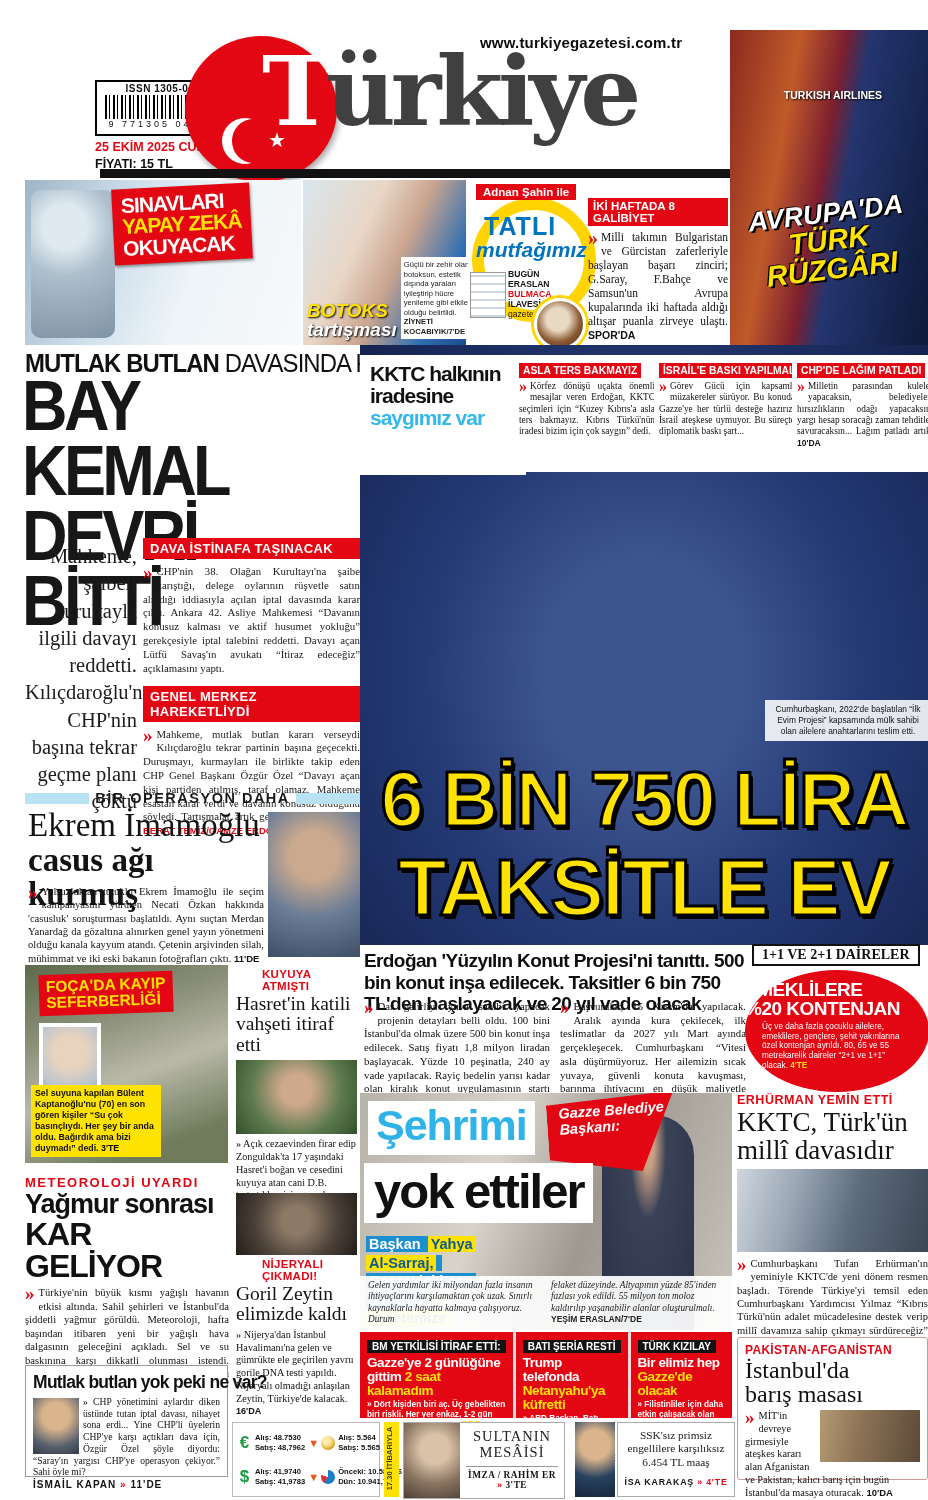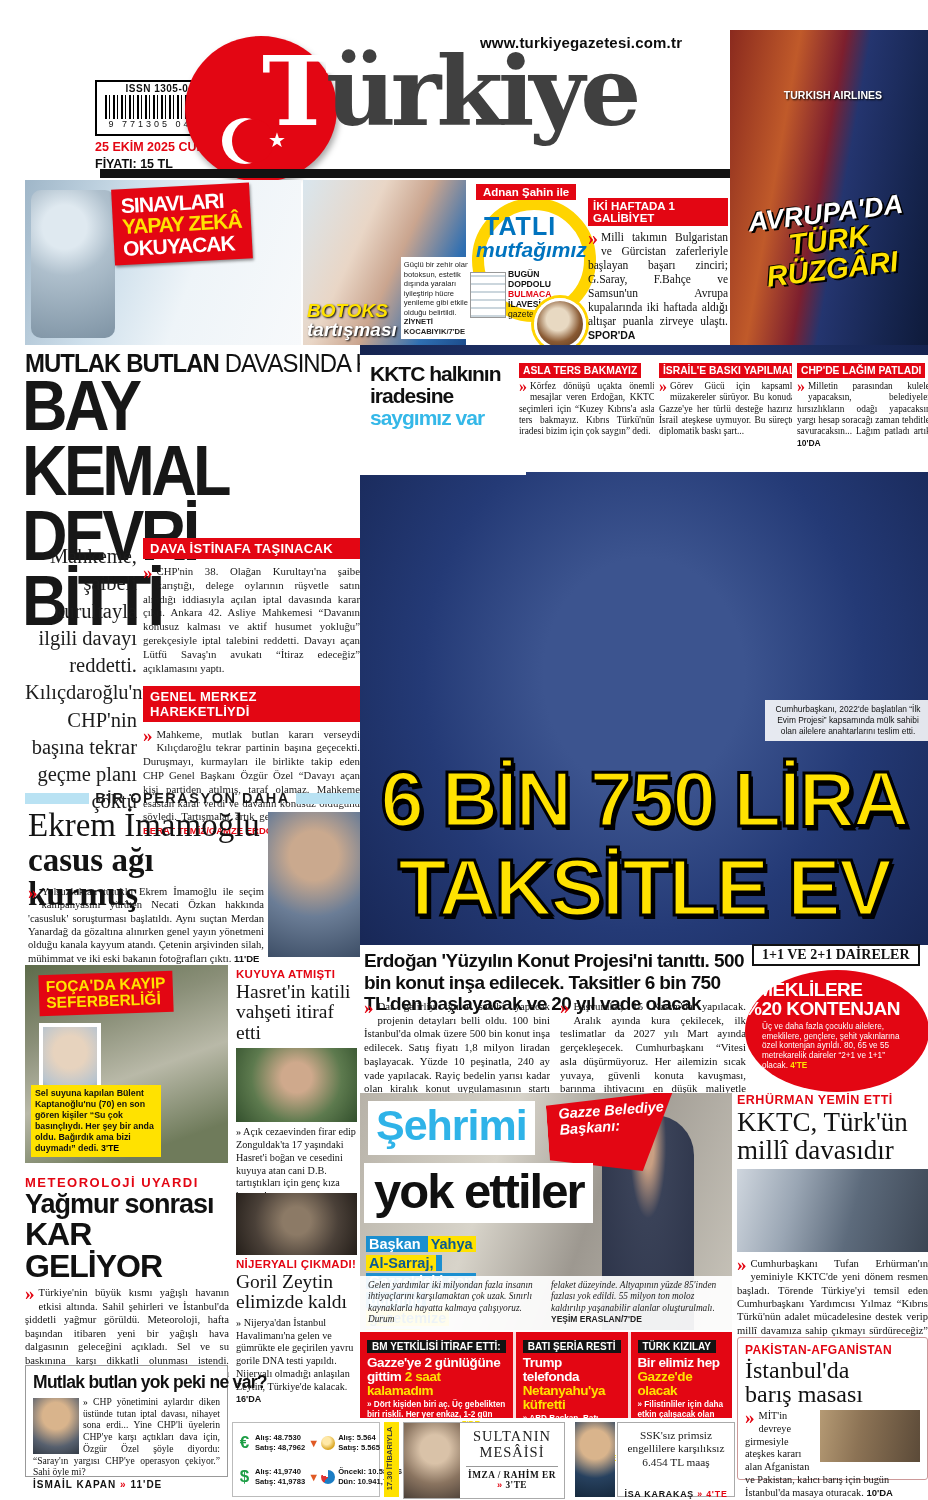--- a/index.html
+++ b/index.html
@@ -109,21 +109,21 @@
   .meteo .pg{font-family:"Liberation Sans",sans-serif;font-weight:900;font-size:9.5px;}
   
   .mutlak{left:25px;top:1365px;width:203px;height:112px;border:1px solid #999;padding:6px 7px;box-sizing:border-box;background:#fff;}
   .mutlak .h{font-weight:900;font-size:17.5px;letter-spacing:-.7px;white-space:nowrap;}
   .mutlak .b{margin-top:3px;font-family:"Liberation Serif",serif;font-size:9.6px;line-height:1.22;text-align:justify;}
   .mutlak-port{float:left;width:46px;height:56px;margin:2px 4px 0 0;background:radial-gradient(circle at 50% 32%,#d9b48c 0 30%,#57606e 70%,#333b46 100%);}
   .mutlak .byline{text-align:left;font-weight:bold;font-size:10px;letter-spacing:1px;margin-top:1px;}
   .mutlak .gm{color:#e30613;font-weight:900;}
   
   .hasret{left:236px;top:968px;width:121px;}
-  .colk{color:#e30613;font-weight:bold;font-size:11.5px;letter-spacing:.3px;}
+  .colk{color:#e30613;font-weight:bold;font-size:11.5px;letter-spacing:.3px;margin-left:26px;}
   .colh{font-family:"Liberation Serif",serif;font-size:19.5px;line-height:1.05;color:#141414;margin-top:2px;}
   .colb{font-family:"Liberation Serif",serif;font-size:10.2px;line-height:1.25;margin-top:4px;text-align:left;}
   .colb .pg{font-family:"Liberation Sans",sans-serif;font-weight:900;font-size:9px;}
   .hasret-photo{width:121px;height:74px;margin-top:5px;background:radial-gradient(circle at 50% 40%,#cfa98c 0 20%,#5d7a4e 60%,#33502d 100%);}
   .goril-photo{left:236px;top:1193px;width:121px;height:62px;background:radial-gradient(circle at 50% 45%,#8c7a66 0 20%,#4a4038 60%,#241e19 100%);}
   .goril{left:236px;top:1258px;width:121px;}
   
   .gazze{left:360px;top:1093px;width:372px;height:237px;background:linear-gradient(110deg,#b7b2a8 0%,#d8d4ca 35%,#9d9890 60%,#c9c5bb 100%);overflow:hidden;}
   .gazze-man{position:absolute;right:38px;top:22px;width:92px;height:215px;background:radial-gradient(ellipse at 50% 14%,#caa083 0 9%,#3a4258 28%,#2b3247 100%);border-radius:40px 40px 0 0;}
   .gazze-flag{position:absolute;left:188px;top:2px;width:128px;height:78px;background:#e30613;clip-path:polygon(0 8%,100% 0,72% 100%,0 78%);transform:rotate(-4deg);color:#fff;font-weight:900;font-style:italic;font-size:14.5px;line-height:1.1;padding:8px 0 0 12px;box-sizing:border-box;}
@@ -169,21 +169,21 @@
   .itibar span{position:absolute;left:-26px;top:32px;transform:rotate(-90deg);font-size:7.6px;font-weight:900;color:#3a3a3a;white-space:nowrap;}
   .sultan{left:403px;top:1422px;width:160px;height:75px;border:1px solid #aaa;display:flex;background:#fff;}
   .sultan-photo{width:56px;height:100%;background:radial-gradient(circle at 55% 35%,#d9c2a8 0 25%,#8a7460 60%,#4c4038 100%);}
   .sultan-right{flex:1;text-align:center;padding-top:6px;}
   .sultan-t{font-family:"Liberation Serif",serif;font-size:14.5px;letter-spacing:1px;line-height:1.1;color:#222;}
   .sultan-by{border-top:1px solid #999;margin:5px 6px 0;padding-top:3px;font-family:"Liberation Serif",serif;font-weight:bold;font-size:9.3px;letter-spacing:.5px;}
   .sultan-by .gm{color:#e30613;font-family:"Liberation Sans",sans-serif;font-weight:900;}
   .ssk-photo{left:575px;top:1422px;width:40px;height:75px;background:radial-gradient(circle at 50% 30%,#d9b48c 0 26%,#27415f 60%,#16293d 100%);}
   .ssk{left:617px;top:1422px;width:118px;height:75px;border:1px solid #aaa;background:#fff;text-align:center;padding:6px 6px 0;box-sizing:border-box;}
   .ssk .t{font-family:"Liberation Serif",serif;font-size:11.3px;line-height:1.18;color:#1a1a1a;}
-  .ssk .by{margin-top:20px;font-weight:bold;font-size:8.8px;letter-spacing:.8px;}
+  .ssk .by{margin-top:8px;font-weight:bold;font-size:8.8px;letter-spacing:.8px;}
   .ssk .gm{color:#e30613;font-weight:900;}
   .ssk .pg{color:#e30613;font-weight:900;}
 </style>
 </head>
 <body>
 
 <div class="page">
 
   <div class="abs website">www.turkiyegazetesi.com.tr</div>
   <div class="abs barcode-box">
@@ -220,30 +220,30 @@
   </div>
 
   <div class="abs tatli">
     <div class="ring"></div>
     <div class="adnan">Adnan Şahin ile</div>
     <div class="tatli-t1">TATLI</div>
     <div class="tatli-t2">mutfağımız</div>
     <div class="mini-cross"></div>
     <div class="bulmaca">
       <div>BUGÜN</div>
-      <div>DOPDOLU</div>
+      <div>ERASLAN</div>
       <div class="rd">BULMACA</div>
       <div>İLAVESİ</div>
       <div class="nrm">gazetemizle</div>
     </div>
     <div class="food"></div>
   </div>
 
   <div class="abs galib">
-    <div class="galib-k">İKİ HAFTADA 1 GALİBİYET</div>
+    <div class="galib-k">İKİ HAFTADA 8 GALİBİYET</div>
     <div class="galib-b"><span class="gmark">»</span><span>Milli takımın Bulgaristan ve Gürcistan zaferleriyle başlayan başarı zinciri; G.Saray, F.Bahçe ve Samsun'un Avrupa kupalarında iki haftada aldığı altışar puanla zirveye ulaştı. </span><span class="sp">SPOR'DA</span></div>
   </div>
 
   <div class="abs players">
     <div class="tair">TURKISH AIRLINES</div>
     <div class="avrupa">
       <div class="l1">AVRUPA'DA</div>
       <div class="l2">TÜRK</div>
       <div class="l3">RÜZGÂRI</div>
     </div>

